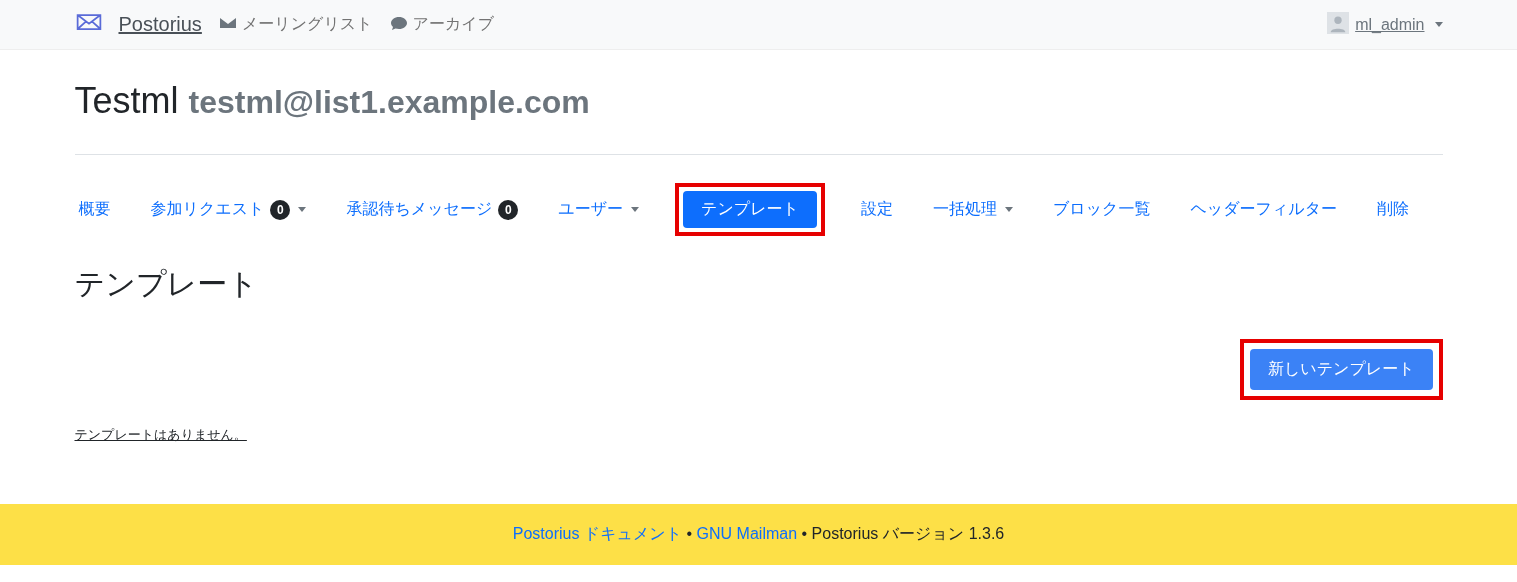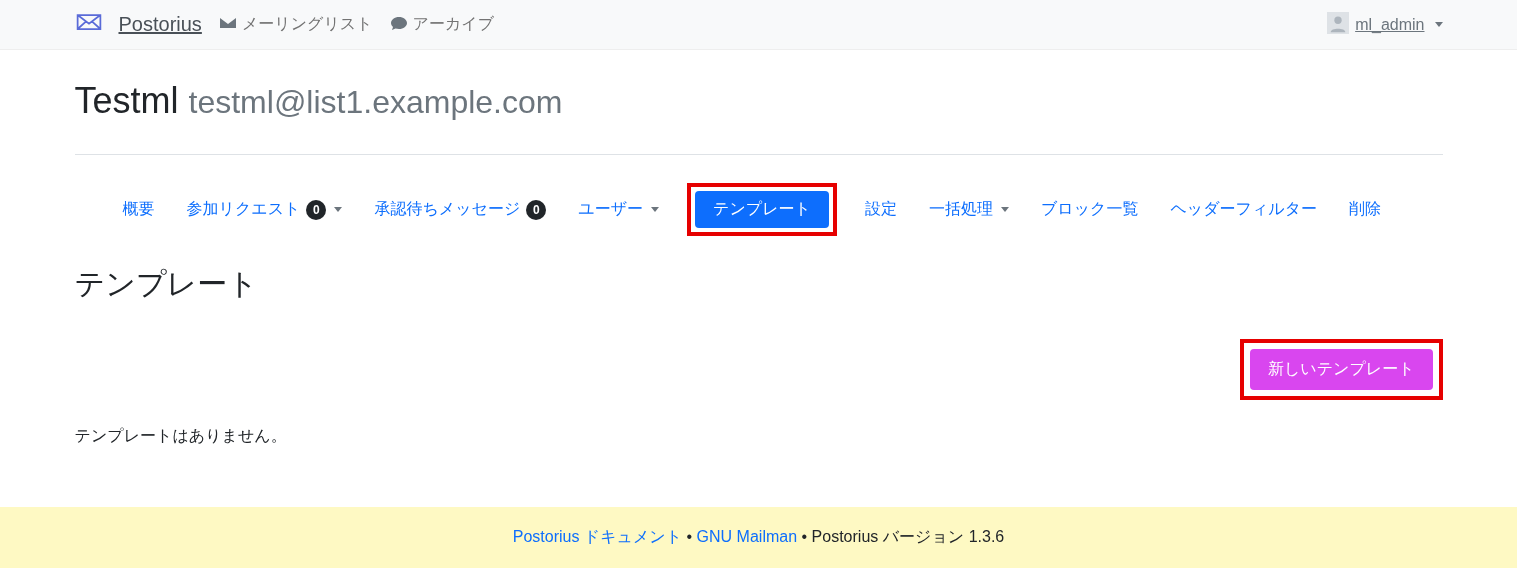--- a/index.html
+++ b/index.html
@@ -64,33 +64,32 @@
     padding: 30px 0 12px 0;
   }
   .page-head h1 {
     font-weight: 400;
     font-size: 36px;
     color: #212529;
   }
   .page-head h1 .sub {
     color: #6c757d;
     font-size: 32px;
-    font-weight: 400;
+    font-weight: 700;
   }
   hr.sep {
     border: none;
     border-top: 1px solid #dee2e6;
     margin: 20px 0 28px 0;
   }
   .tabs-row {
     display: flex;
-    gap: 24px;
+    gap: 32px;
     flex-wrap: wrap;
     margin-bottom: 28px;
-    margin-left: 44px;
   }
   .tab {
     color: #0d6efd;
     text-decoration: none;
     display: flex;
     align-items: center;
     gap: 4px;
     font-size: 16px;
     padding: 8px 4px;
   }
@@ -128,35 +127,36 @@
     font-size: 30px;
     font-weight: 400;
     margin: 18px 0 34px 0;
   }
   .btn-row {
     display: flex;
     justify-content: flex-end;
     margin-bottom: 26px;
   }
   .btn-green {
-    background: #d946ef;
+    background: #3b82f6;
     color: #fff;
     border: none;
     border-radius: 4px;
     padding: 10px 18px;
     font-size: 16px;
     cursor: pointer;
   }
   .empty-msg {
-    font-size: 16px;
+    font-size: 13px;
     color: #212529;
     margin-bottom: 60px;
+    text-decoration: underline;
   }
   footer {
-    background: #fef9c3;
+    background: #fde047;
     padding: 20px 0;
     text-align: center;
     color: #212529;
   }
   footer a { color: #0d6efd; text-decoration: none; }
   .avatar-svg { width: 22px; height: 22px; }
 </style>
 </head>
 <body>
 

